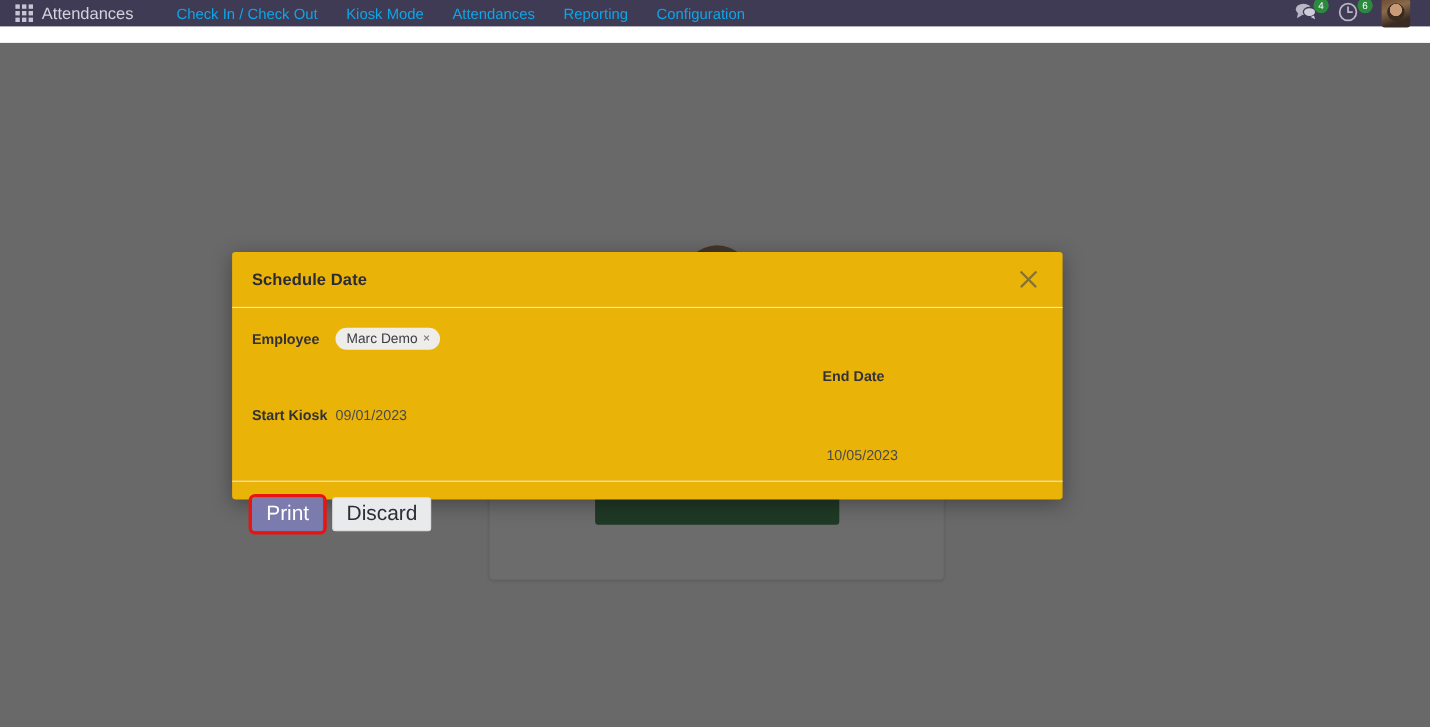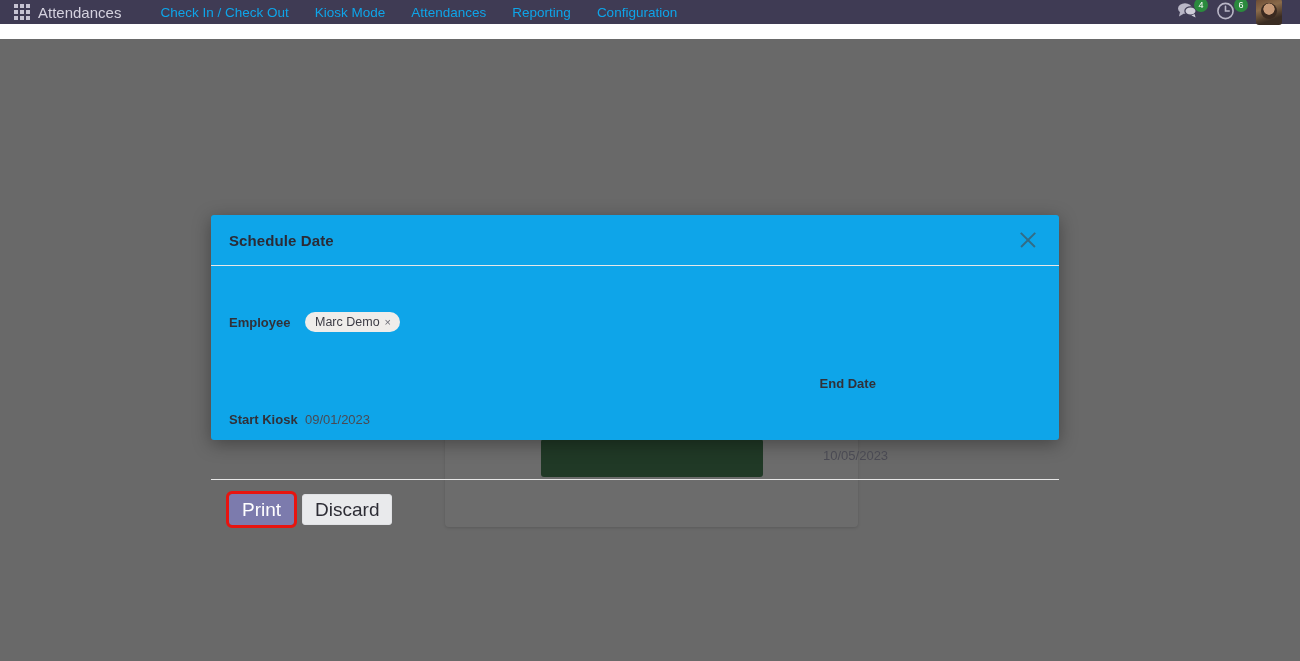--- a/index.html
+++ b/index.html
@@ -94,23 +94,23 @@
   }
   .overlay {
     position: absolute; top: 39px; left: 0;
     width: 1300px; height: 622px;
     background: rgba(32,32,32,0.66);
     z-index: 10;
   }
 
   
   .modal {
-    position: absolute; left: 211px; top: 215px;
-    width: 848px; height: 225px;
-    background: #0ea5e9;
+    position: absolute; left: 211px; top: 229px;
+    width: 755px; height: 225px;
+    background: #eab308;
     border-radius: 3px;
     box-shadow: 0 4px 18px rgba(0,0,0,.35);
     z-index: 20;
     display: flex; flex-direction: column;
   }
   .modal-header {
     height: 51px; flex: 0 0 51px;
     display: flex; align-items: center;
     border-bottom: 1px solid #e7e7e7;
     padding: 0 18px;
@@ -129,21 +129,21 @@
   }
   .modal-close::before { transform: rotate(45deg); }
   .modal-close::after  { transform: rotate(-45deg); }
 
   .modal-body {
     flex: 1 1 auto;
     padding: 18px 18px 0 18px;
     position: relative;
   }
   .form-row { display: flex; align-items: center; margin-bottom: 16px; }
-  .field { display: flex; align-items: center; margin-top: 28px; }
+  .field { display: flex; align-items: center; }
   .field.left  { width: 452px; }
   .field.right { width: 380px; flex-direction: column; }
   .field-label {
     font-size: 13px; font-weight: bold; color: #313139;
     width: 76px; flex: 0 0 76px;
   }
   .field-label.wide { width: 72px; flex: 0 0 72px; }
   .tag {
     display: inline-flex; align-items: center; gap: 5px;
     background: #efedea; color: #3c3c45;

